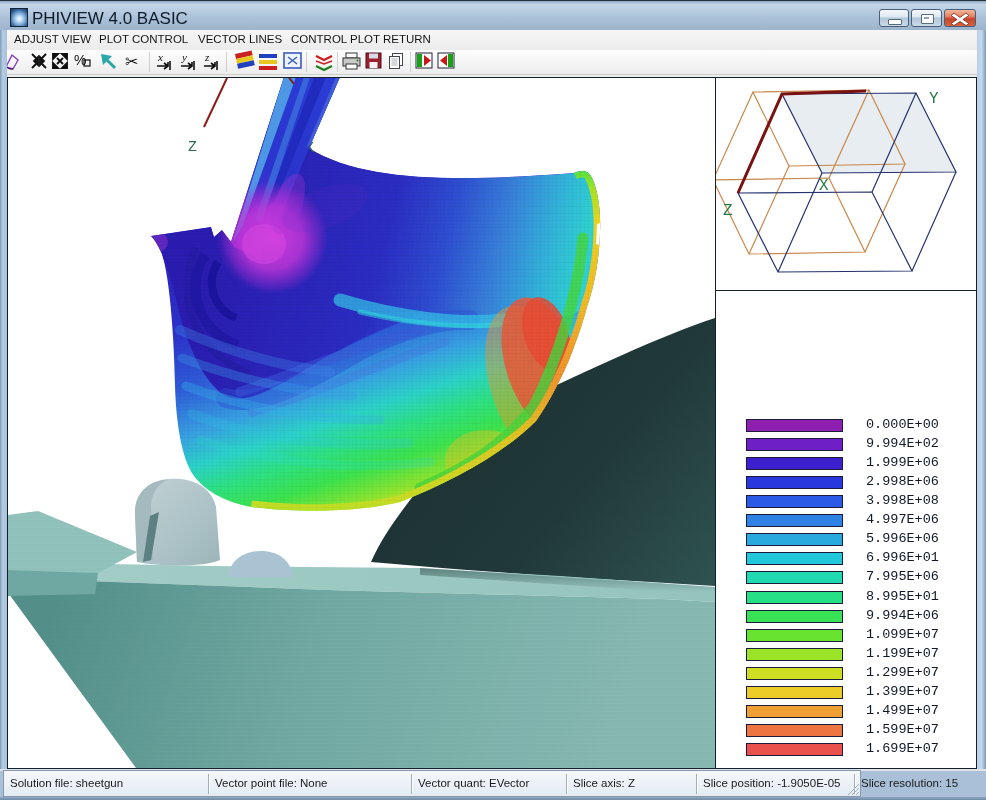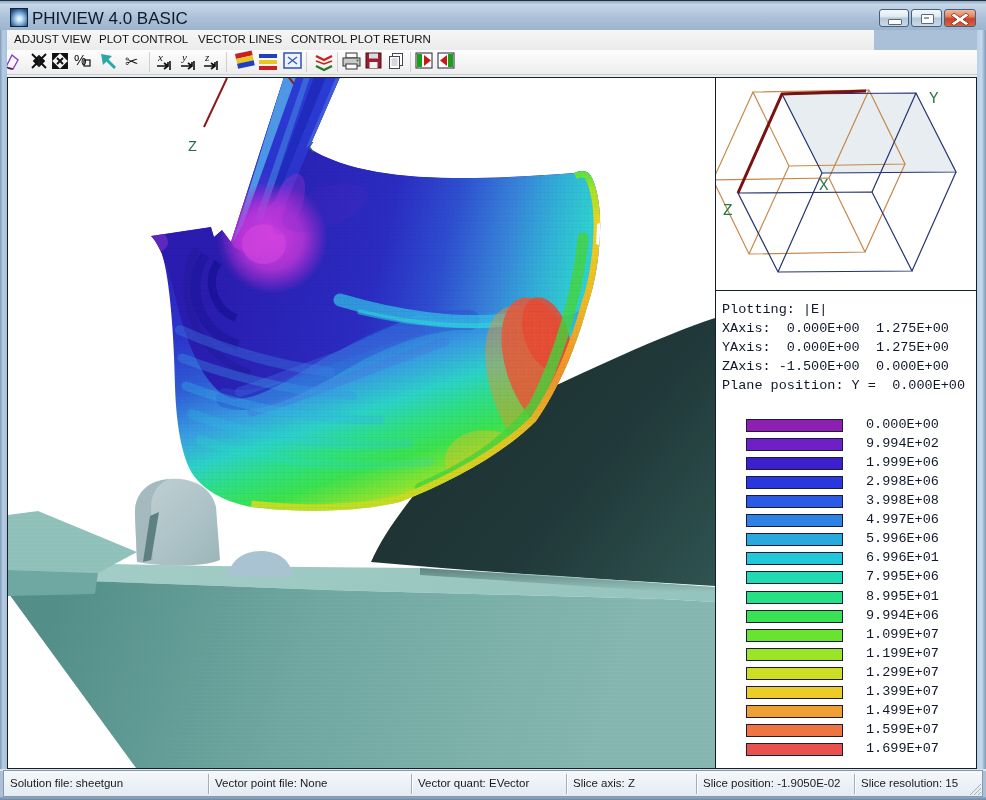--- a/index.html
+++ b/index.html
@@ -2,33 +2,33 @@
 <html><head><meta charset="utf-8"><style>
 html,body{margin:0;padding:0}
 body{width:986px;height:800px;overflow:hidden;position:relative;font-family:"Liberation Sans",sans-serif;background:#a9c0d8}
 #tbar{position:absolute;left:0;top:0;width:986px;height:30px;background:linear-gradient(180deg,#8ea8c2 0%,#c4d6e8 12%,#b8cce0 35%,#aac0d8 60%,#9db4cd 100%);border-top:1px solid #23303e;box-sizing:border-box}
 #appicon{position:absolute;left:10px;top:8px;width:16px;height:17px;background:radial-gradient(circle at 52% 58%,#f2faff 0%,#cfe6fa 18%,#7fabd8 45%,#2f5c94 75%,#16304e 100%);border:1px solid #122638}
 #title{position:absolute;left:32px;top:9px;font-size:17px;color:#0e1a26}
 .wbtn{position:absolute;top:9px;height:18px;border:1px solid #46607c;border-radius:3px;box-sizing:border-box}
 #bmin{left:879px;width:30px;background:linear-gradient(#f5f9fc,#dde9f2 42%,#b4c8da 50%,#cbd9e7)}
 #bmax{left:911px;width:31px;background:linear-gradient(#f5f9fc,#dde9f2 42%,#b4c8da 50%,#cbd9e7)}
 #bclose{left:944px;width:32px;background:linear-gradient(#f2b89e,#e8825e 40%,#c8432a 55%,#d8653e)}
-#menubar{position:absolute;left:0;top:30px;width:874px;height:20px;background:linear-gradient(#f6f6f6,#ebebeb);font-size:11.5px;color:#141414}
+#menubar{position:absolute;left:0;top:30px;width:986px;height:20px;background:linear-gradient(#f6f6f6,#ebebeb);font-size:11.5px;color:#141414}
 #menubar span{position:absolute;top:3px}
 #toolbar{position:absolute;left:0;top:50px;width:986px;height:25px;background:linear-gradient(#fdfdfd,#ededed);border-bottom:1px solid #cfcfcf;box-sizing:border-box}
 #midgap{position:absolute;left:0;top:75px;width:986px;height:3px;background:#eceeec}
 #botgap{position:absolute;left:0;top:769px;width:986px;height:2px;background:#dfe4e8}
 #ledge{position:absolute;left:0;top:30px;width:7px;height:740px;background:linear-gradient(90deg,#7e9ab6,#b6cde4 40%,#a8c2dc)}
 #redge{position:absolute;left:977px;top:30px;width:9px;height:740px;background:linear-gradient(90deg,#b9d0e8,#c4d9ee 50%,#7e9ab6)}
 #bedge{position:absolute;left:0;top:797px;width:986px;height:3px;background:linear-gradient(#8fa9c4,#6f8aa6)}
 #plotpanel{position:absolute;left:7px;top:77px;width:709px;height:692px;background:#fff;border:1px solid #161f2d;box-sizing:border-box;overflow:hidden}
 #rpanel{position:absolute;left:715px;top:77px;width:262px;height:692px;background:#fff;border:1px solid #161f2d;box-sizing:border-box;overflow:hidden}
 #cubebox{position:absolute;left:-1px;top:-1px;width:262px;height:214px;border:1px solid #161f2d;box-sizing:border-box;background:#fff;overflow:hidden}
 #info{position:absolute;left:6px;top:222px;font:13.5px "Liberation Mono",monospace;line-height:19px;color:#10182a;white-space:pre}
-#statusbar{position:absolute;left:3px;top:770px;width:980px;height:27px;background:linear-gradient(#f5f8fb,#e3ebf3);border:1px solid #8798ab;box-sizing:border-box;font-size:11.5px;color:#1a1a1a}
+#statusbar{position:absolute;left:3px;top:770px;width:858px;height:27px;background:linear-gradient(#f5f8fb,#e3ebf3);border:1px solid #8798ab;box-sizing:border-box;font-size:11.5px;color:#1a1a1a}
 .sep{position:absolute;top:3px;height:20px;width:1px;background:#9fafbf;border-right:1px solid #fdfdfd}
 .st{position:absolute;top:6px;white-space:nowrap}
 #grip{position:absolute;right:1px;bottom:1px;width:14px;height:14px;background:
 linear-gradient(135deg,transparent 0 58%,#9fb0c0 58% 64%,transparent 64% 72%,#9fb0c0 72% 78%,transparent 78% 86%,#9fb0c0 86% 92%,transparent 92%)}
 </style></head>
 <body>
 <div id="tbar"></div>
 <div id="appicon"></div>
 <div id="title">PHIVIEW 4.0 BASIC</div>
 <div class="wbtn" id="bmin">
@@ -306,25 +306,20 @@
 </g>
 <path d="M738,194 L782,95 L866,92" stroke="#7a1212" stroke-width="3" fill="none"></path>
 <g font-family="Liberation Mono,monospace" font-size="16" fill="#267a43">
 <text x="929" y="104">Y</text>
 <text x="819" y="191">X</text>
 <text x="723" y="216">Z</text>
 </g>
 
 </svg>
 </div>
-<div id="info">Plotting: |E|
-XAxis:  0.000E+00  1.275E+00
-YAxis:  0.000E+00  1.275E+00
-ZAxis: -1.500E+00  0.000E+00
-Plane position: Y =  0.000E+00</div>
 <div style="position:absolute;left:30px;top:341px;width:95px;height:11px;background:#8e1fb0;border:1px solid #1c1c3a"></div>
     <div style="position:absolute;left:150px;top:339px;font:13.5px 'Liberation Mono',monospace;color:#10182a">0.000E+00</div>
 <div style="position:absolute;left:30px;top:360px;width:95px;height:11px;background:#6e1fc6;border:1px solid #1c1c3a"></div>
     <div style="position:absolute;left:150px;top:358px;font:13.5px 'Liberation Mono',monospace;color:#10182a">9.994E+02</div>
 <div style="position:absolute;left:30px;top:379px;width:95px;height:11px;background:#3c20cd;border:1px solid #1c1c3a"></div>
     <div style="position:absolute;left:150px;top:377px;font:13.5px 'Liberation Mono',monospace;color:#10182a">1.999E+06</div>
 <div style="position:absolute;left:30px;top:398px;width:95px;height:11px;background:#2838dc;border:1px solid #1c1c3a"></div>
     <div style="position:absolute;left:150px;top:396px;font:13.5px 'Liberation Mono',monospace;color:#10182a">2.998E+06</div>
 <div style="position:absolute;left:30px;top:417px;width:95px;height:11px;background:#2a5ae6;border:1px solid #1c1c3a"></div>
     <div style="position:absolute;left:150px;top:415px;font:13.5px 'Liberation Mono',monospace;color:#10182a">3.998E+08</div>
@@ -359,16 +354,16 @@
 <div id="statusbar">
 <div class="sep" style="left:204px"></div>
 <div class="sep" style="left:407px"></div>
 <div class="sep" style="left:562px"></div>
 <div class="sep" style="left:692px"></div>
 <div class="sep" style="left:850px"></div>
 <div class="st" style="left:6px">Solution file: sheetgun</div>
 <div class="st" style="left:211px">Vector point file: None</div>
 <div class="st" style="left:414px">Vector quant: EVector</div>
 <div class="st" style="left:569px">Slice axis: Z</div>
-<div class="st" style="left:699px">Slice position: -1.9050E-02</div>
+<div class="st" style="left:699px">Slice position: -1.9050E-05</div>
 <div class="st" style="left:857px">Slice resolution: 15</div>
 <div id="grip"></div>
 </div>
 
 </body></html>

